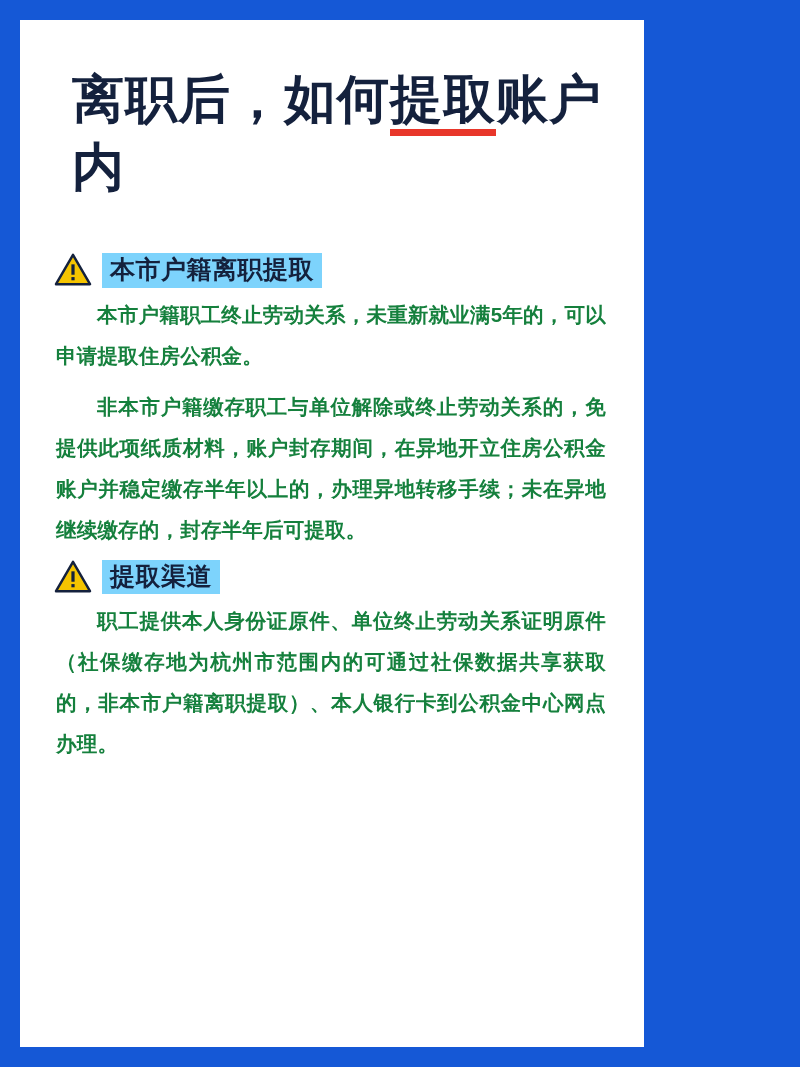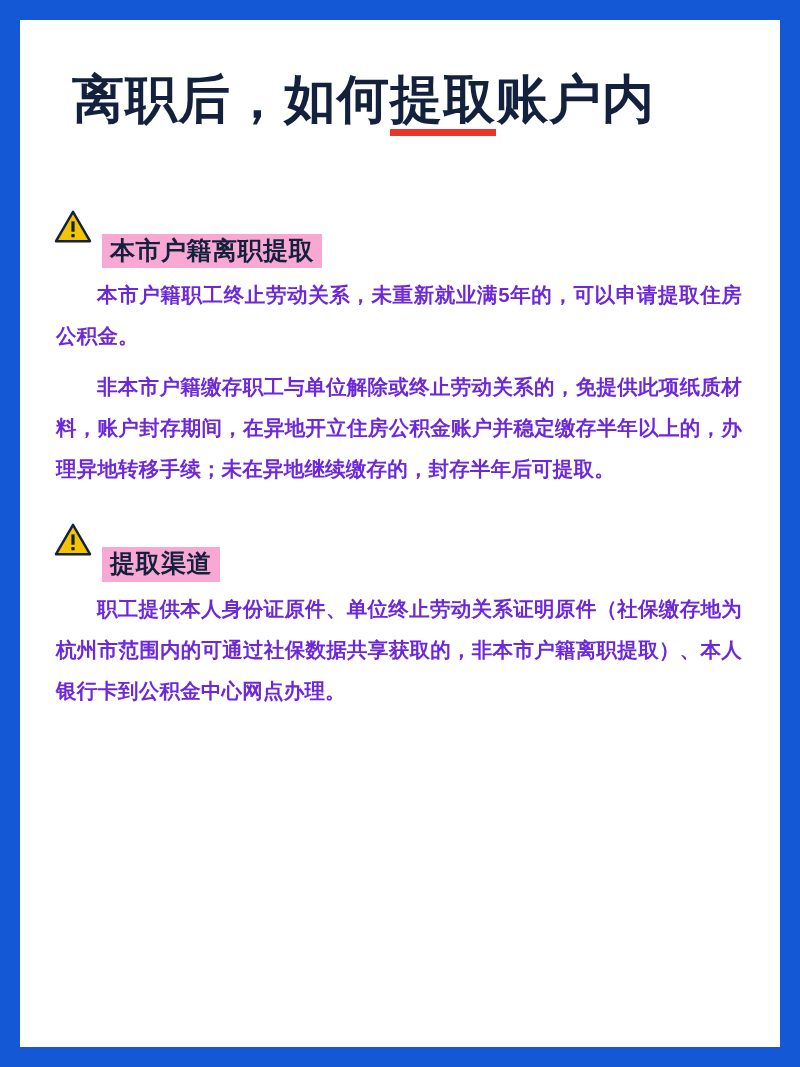--- a/index.html
+++ b/index.html
@@ -10,21 +10,21 @@
     width: 800px;
     height: 1067px;
     background: #1558d6;
     font-family: "Liberation Sans", sans-serif;
     overflow: hidden;
   }
   .poster {
     position: absolute;
     left: 20px;
     top: 20px;
-    width: 760px;
+    width: 624px;
     height: 1027px;
     background: #ffffff;
     box-sizing: border-box;
     padding: 46px 34px 20px 34px;
   }
   .title {
     font-size: 52px;
     font-weight: bold;
     color: #14213d;
     line-height: 1.30;
@@ -60,30 +60,29 @@
   .warn-icon {
     width: 38px;
     height: 34px;
     flex: 0 0 auto;
     display: block;
   }
   .sec-title {
     font-size: 25px;
     font-weight: bold;
     color: #14213d;
-    background: #f9a8d4;
+    background: #7dd3fc;
     padding: 3px 8px 4px 8px;
     line-height: 1.1;
     letter-spacing: 0.5px;
-    margin-top: 48px;
   }
   .sec-body {
     font-size: 20.5px;
     font-weight: bold;
-    color: #6d28d9;
+    color: #15803d;
     line-height: 2.0;
     text-indent: 2em;
     letter-spacing: 0.2px;
     margin: 0;
     padding: 0 4px 0 2px;
     text-align: justify;
   }
 </style>
 </head>
 <body>

